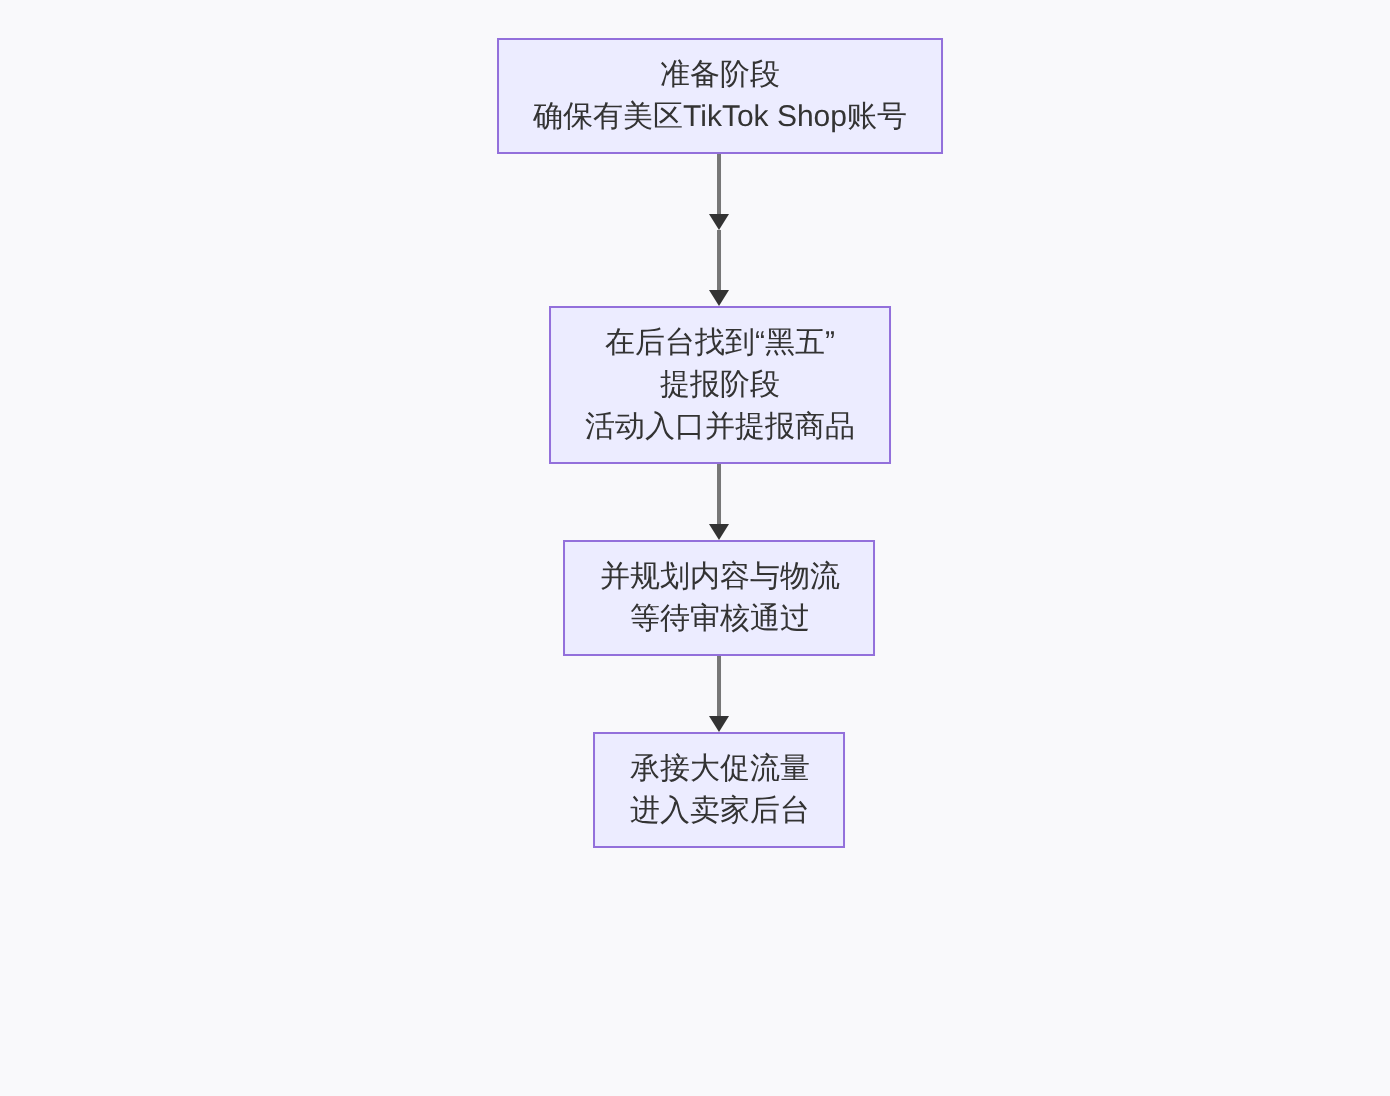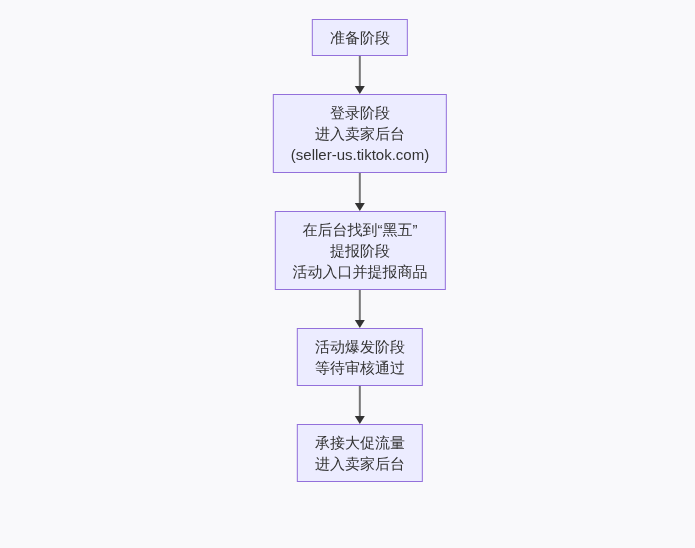--- a/index.html
+++ b/index.html
@@ -55,51 +55,47 @@
   }
 </style>
 </head>
 <body>
 
 <div class="canvas">
   <div class="flow-column">
 
     <div class="node">
       <div class="node-line">准备阶段</div>
+      <div class="node-line">确保有美区TikTok Shop账号</div>
     </div>
 
     <div class="arrow">
       <div class="arrow-line"></div>
       <div class="arrow-head"></div>
     </div>
 
-    <div class="node">
-      <div class="node-line">登录阶段</div>
-      <div class="node-line">进入卖家后台</div>
-      <div class="node-line">(seller-us.tiktok.com)</div>
-    </div>
 
     <div class="arrow">
       <div class="arrow-line"></div>
       <div class="arrow-head"></div>
     </div>
 
     <div class="node">
       <div class="node-line">在后台找到“黑五”</div>
       <div class="node-line">提报阶段</div>
       <div class="node-line">活动入口并提报商品</div>
     </div>
 
     <div class="arrow">
       <div class="arrow-line"></div>
       <div class="arrow-head"></div>
     </div>
 
     <div class="node">
-      <div class="node-line">活动爆发阶段</div>
+      <div class="node-line">并规划内容与物流</div>
       <div class="node-line">等待审核通过</div>
     </div>
 
     <div class="arrow">
       <div class="arrow-line"></div>
       <div class="arrow-head"></div>
     </div>
 
     <div class="node">
       <div class="node-line">承接大促流量</div>

